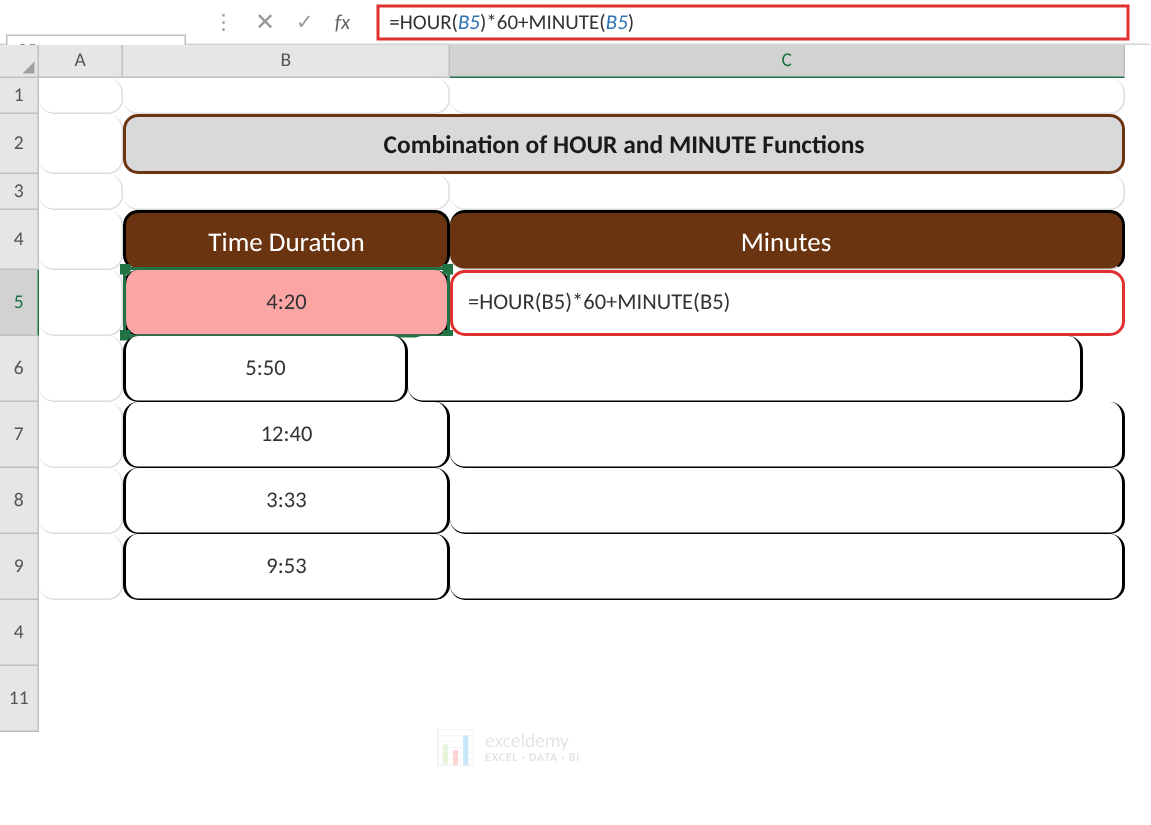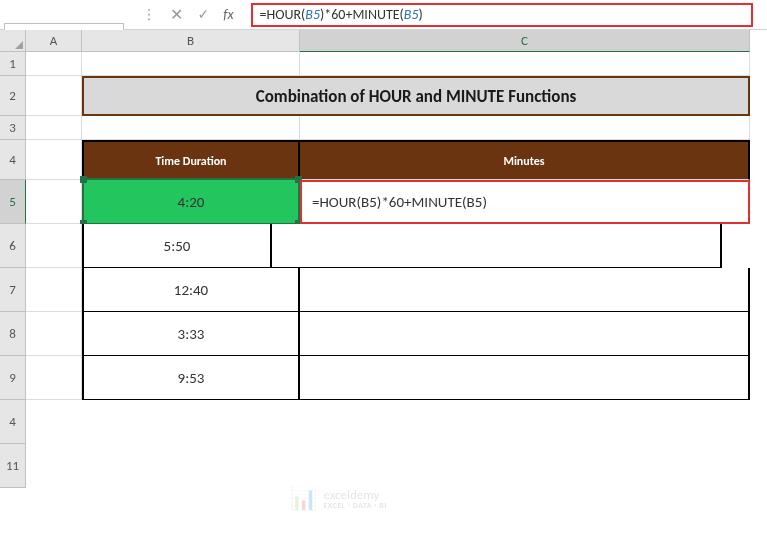--- a/index.html
+++ b/index.html
@@ -25,32 +25,32 @@
 .col-headers { position: absolute; top: 0; left: 26px; display: flex; height: 22px; }
 .col-header { background: #e6e6e6; border-right: 1px solid #c0c0c0; border-bottom: 1px solid #c0c0c0; color: #555; font-size: 13px; display: flex; align-items: center; justify-content: center; }
 .col-header.active { background: #d2d2d2; color: #217346; border-bottom: 1px solid #217346; }
 
 .row-headers { position: absolute; top: 22px; left: 0; width: 26px; }
 .row-header { height: 42px; background: #e6e6e6; border-right: 1px solid #c0c0c0; border-bottom: 1px solid #c0c0c0; color: #555; font-size: 13px; display: flex; align-items: center; justify-content: center; }
 .row-header.active { background: #d2d2d2; color: #217346; border-right: 1px solid #217346; }
 
 .cells-area { position: absolute; top: 22px; left: 26px; }
 .grid-row { display: flex; }
-.cell { height: 42px; border-right: 1px solid #dcdcdc; border-bottom: 1px solid #dcdcdc; background: #fff; display: flex; align-items: center; padding: 0 6px; font-size: 15px; color: #333; position: relative; }
+.cell { height: 42px; border-right: 1px solid #dcdcdc; border-bottom: 1px solid #dcdcdc; background: #fff; display: flex; align-items: center; padding: 0 6px; font-size: 15px; color: #333; position: relative; border-radius: 10px; }
 
 .title-cell { background: #d9d9d9; border: 2px solid #6b3410; height: 34px; font-weight: bold; font-size: 17px; color: #1a1a1a; justify-content: center; }
 
-.header-cell { background: #6b3410; color: #fff; font-weight: bold; font-size: 12px; border-top: 2px solid #000; border-left: 2px solid #000; border-right: 2px solid #000; justify-content: center; }
+.header-cell { background: #6b3410; color: #fff; font-weight: normal; font-size: 18px; border-top: 2px solid #000; border-left: 2px solid #000; border-right: 2px solid #000; justify-content: center; }
 
 .data-cell { border-left: 2px solid #000; border-right: 2px solid #000; border-bottom: 1px solid #000; justify-content: center; }
 .data-cell.last { border-bottom: 2px solid #000; }
 .data-cell-c { border-right: 2px solid #000; border-bottom: 1px solid #000; }
 .data-cell-c.last { border-bottom: 2px solid #000; }
 
-.selected-b5 { background: #22c55e; position: relative; }
+.selected-b5 { background: #fca5a5; position: relative; }
 .sel-outline { position: absolute; inset: -2px; border: 2px solid #217346; pointer-events: none; }
 .sel-handle { position: absolute; width: 7px; height: 7px; background: #217346; }
 .sel-handle.tl { top: -4px; left: -4px; }
 .sel-handle.tr { top: -4px; right: -4px; }
 .sel-handle.bl { bottom: -4px; left: -4px; }
 .sel-handle.br { bottom: -4px; right: -4px; }
 
 .cell-c5 { border: 2.5px solid #e03030 !important; background: #fff; }
 .cell-c5-text { font-size: 15px; padding-left: 4px; }
 

